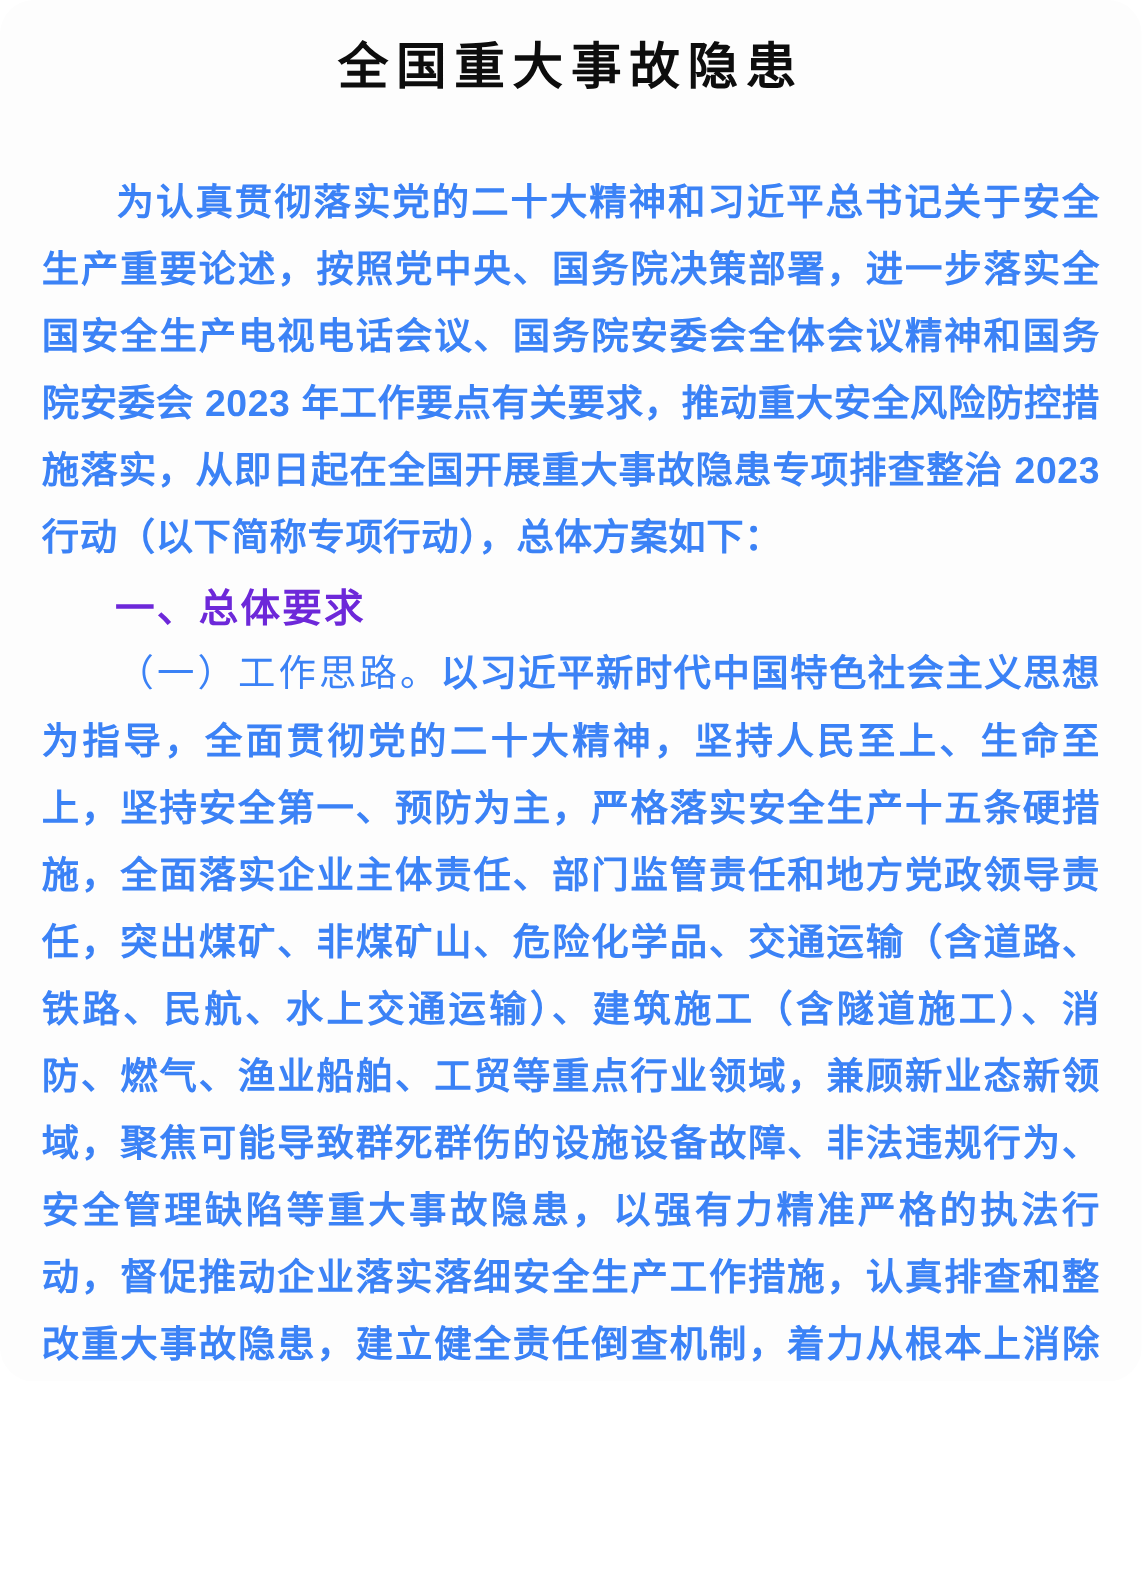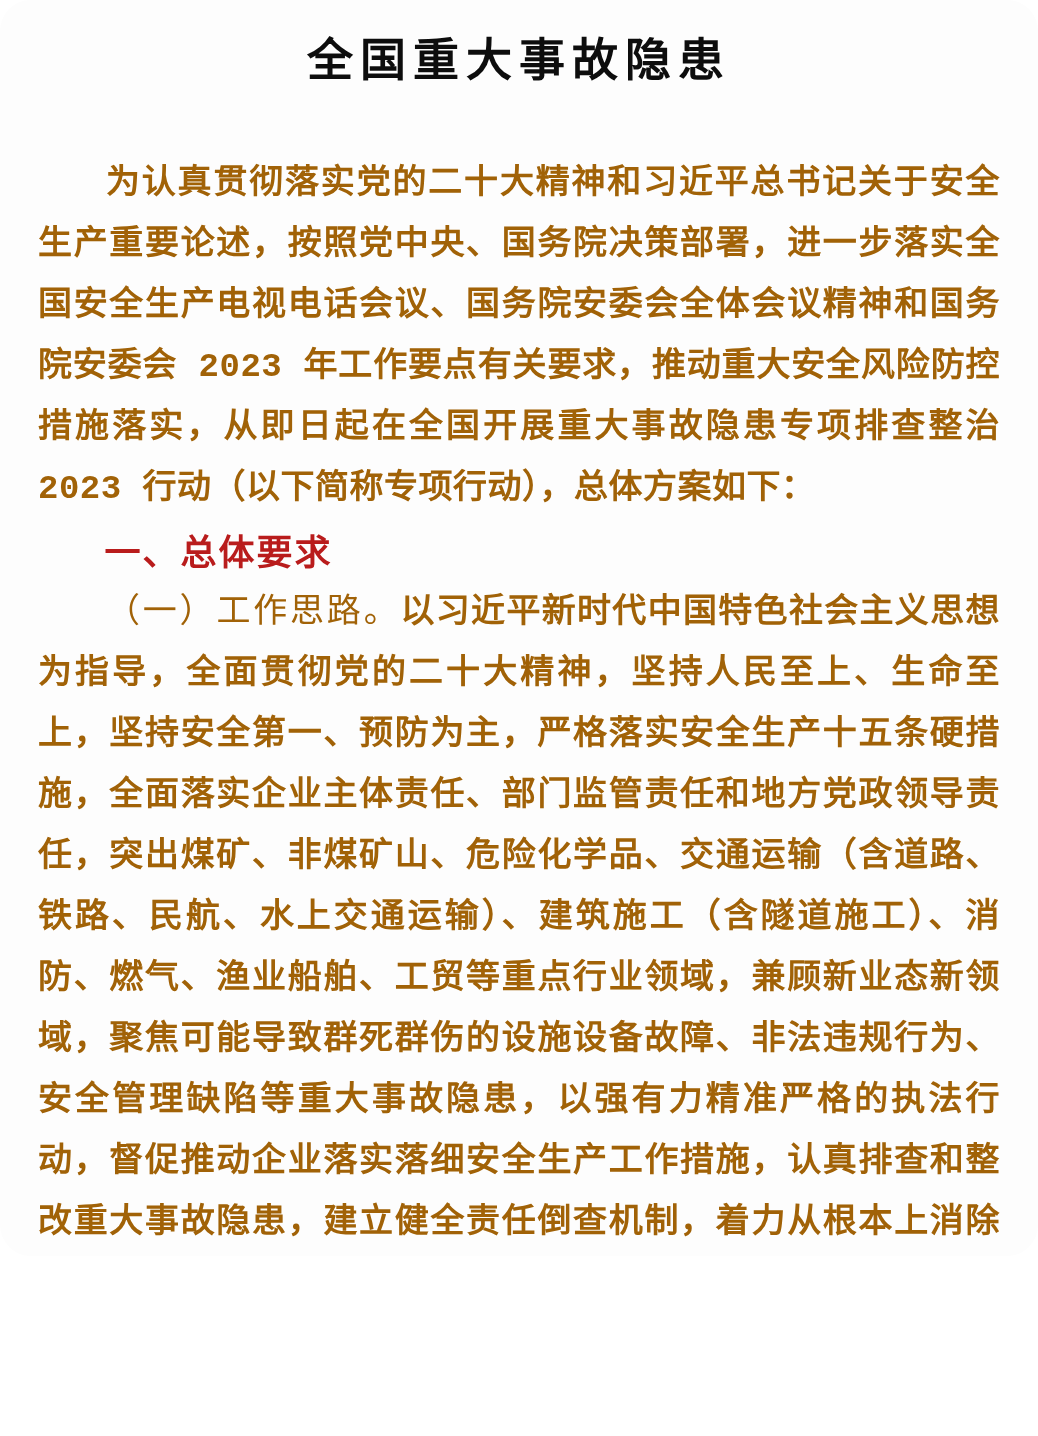--- a/index.html
+++ b/index.html
@@ -30,43 +30,43 @@
     letter-spacing: 7px;
     color: #0d0d0d;
   }
   .doc-title .title-line {
     display: block;
     white-space: nowrap;
   }
   
   .para {
     margin: 0 38px;
-    font-family: Liberation Mono, monospace;
+    font-family: Liberation Sans, sans-serif;
     font-weight: 700;
     font-size: 34px;
     line-height: 61px;
     letter-spacing: 0.5px;
     text-align: justify;
     text-justify: inter-character;
     text-indent: 2em;
-    color: #a16207;
+    color: #3b82f6;
   }
   .para.intro {
     margin-top: 62px;
   }
   
   .section-heading {
     margin: 2px 38px 0 38px;
     font-family: "Liberation Sans", sans-serif;
     font-weight: 700;
     font-size: 36px;
     line-height: 61px;
     letter-spacing: 2px;
     text-indent: 1.85em;
-    color: #b91c1c;
+    color: #6d28d9;
   }
   
   .kai-lead {
     font-weight: 400;
     letter-spacing: 2px;
   }
 </style>
 </head>
 <body>
 

